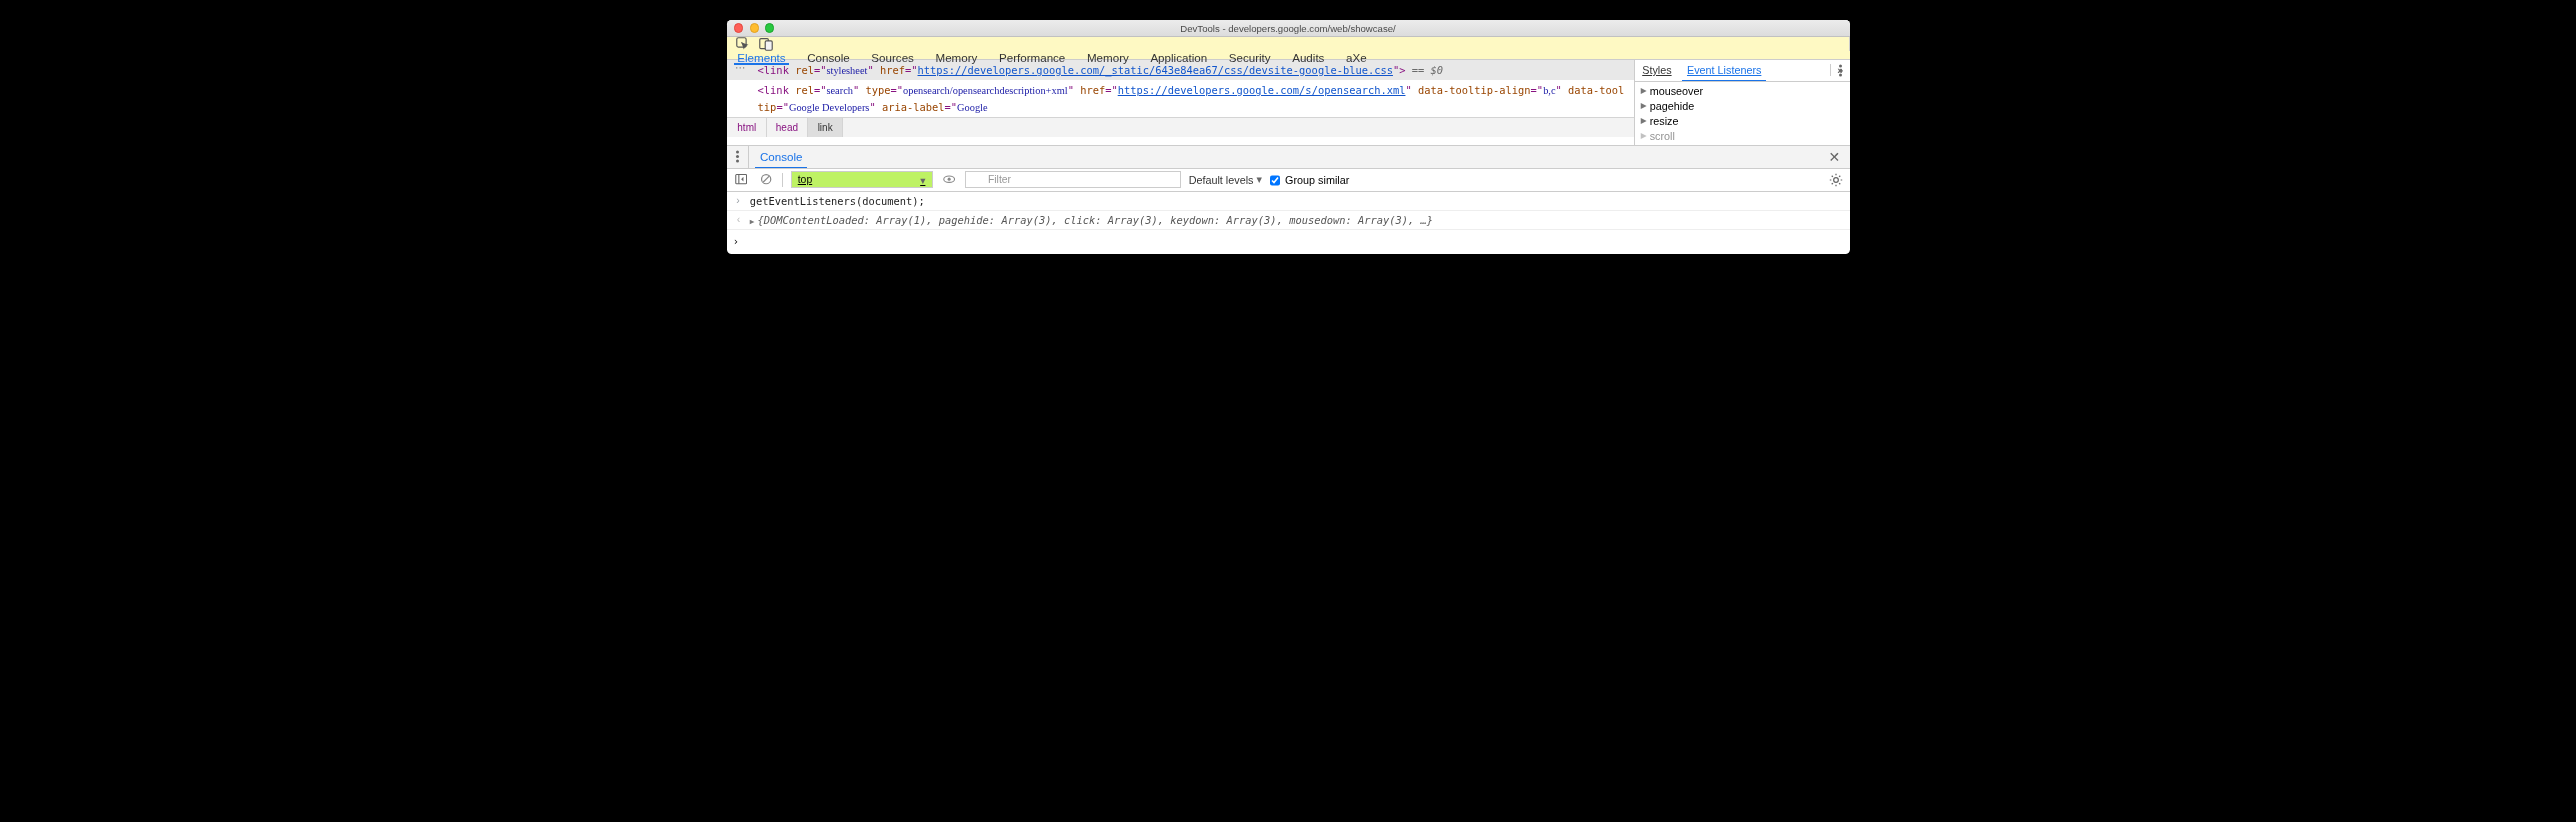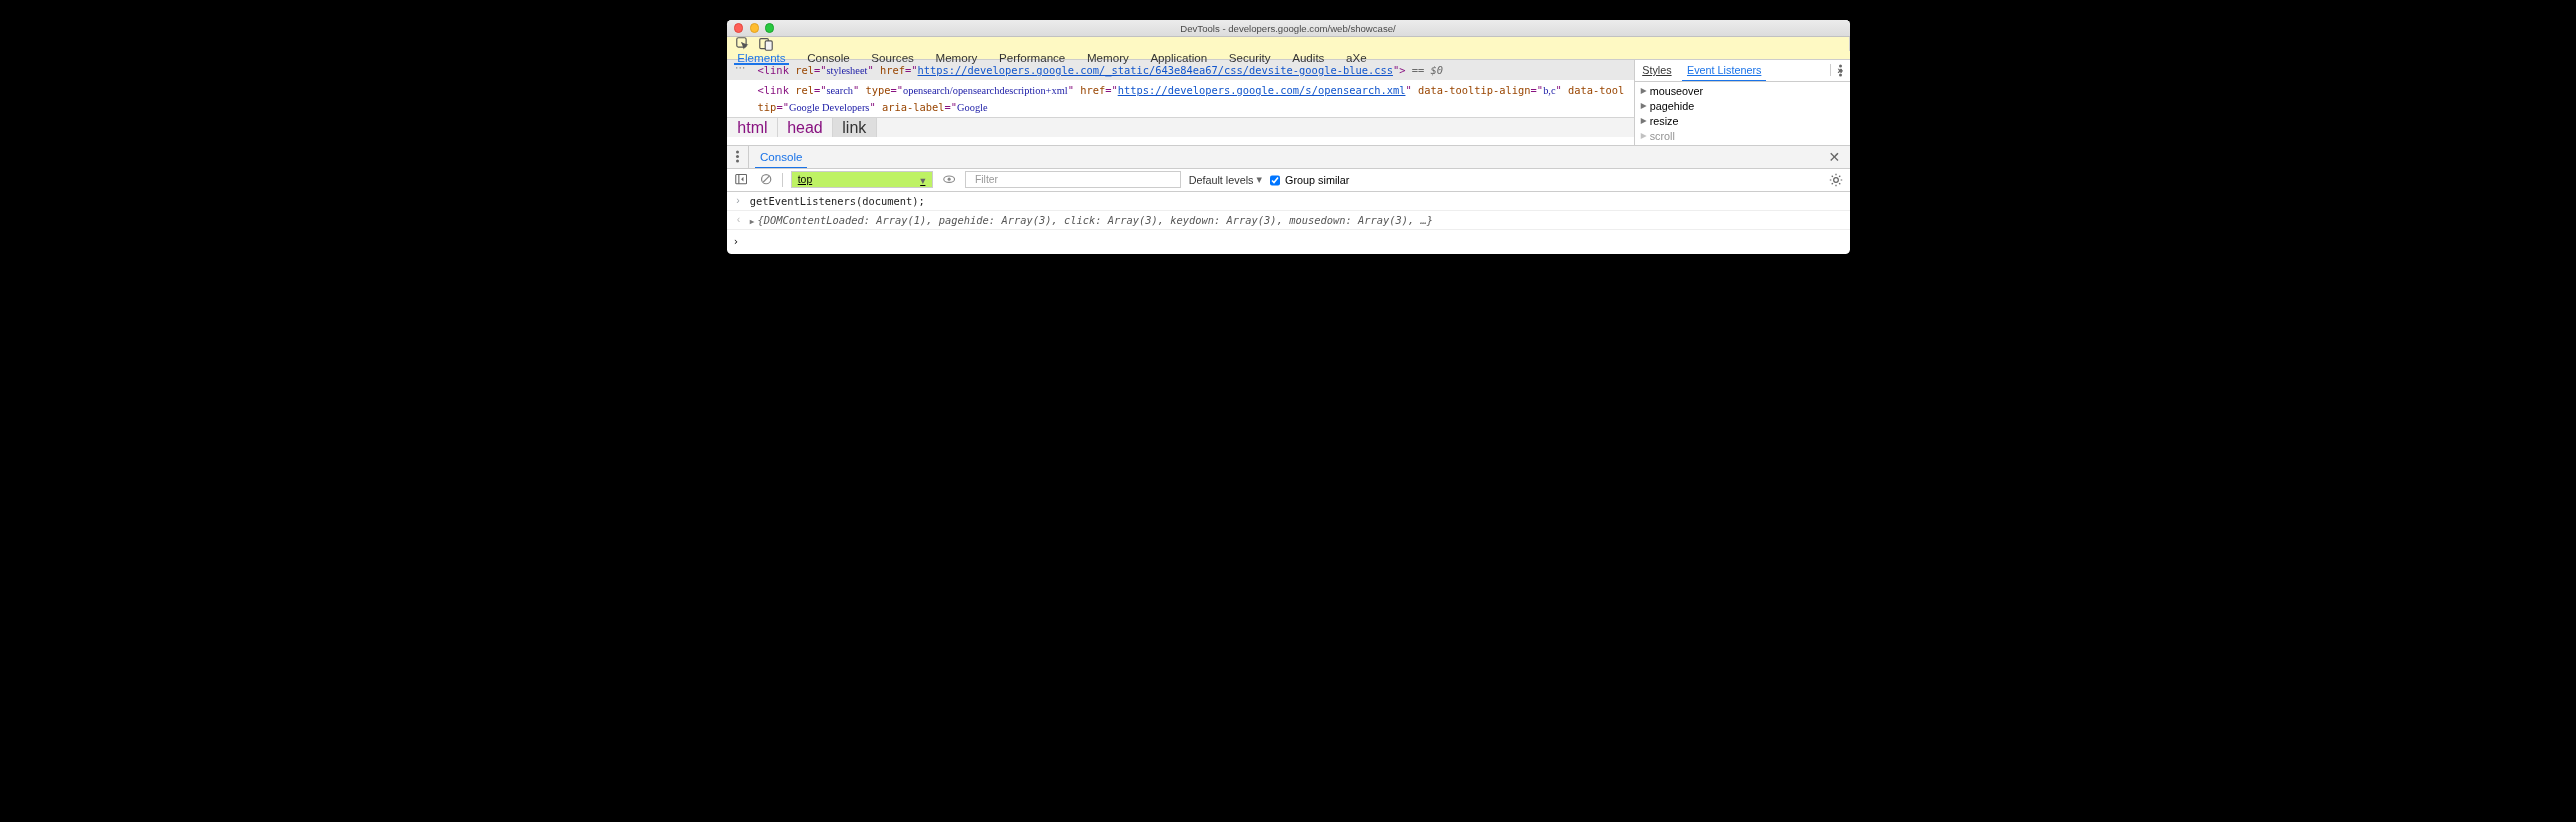--- a/index.html
+++ b/index.html
@@ -93,21 +93,21 @@
   .dom-content { padding: 1.5px 6.2px 1.5px 3.1px; flex: 1; word-break: break-all; }
   .tok-tag { color: #881280; }
   .tok-attr { color: #994500; }
   .tok-val { color: #1a1aa6; font-family: Liberation Serif, serif; }
   .tok-link { color: #1155cc; text-decoration: underline; }
   .tok-punc { color: #881280; }
   .tok-eq0 { color: #6a6a6a; font-style: italic; }
   
   .crumbs {
     height: 20px; background: #f3f3f3; border-top: 0.8px solid #d4d4d4;
-    display: flex; align-items: stretch; font-size: 16px;
+    display: flex; align-items: stretch; font-size: 10px;
     padding-left: 1.5px;
   }
   .crumb {
     padding: 0 9.3px; display: flex; align-items: center; color: #881280;
     border-right: 0.8px solid #d4d4d4;
   }
   .crumb.active { background: #dedede; color: #333; }
   
   .sidebar {
     width: 216px; border-left: 0.8px solid #ccc; display: flex; flex-direction: column;
@@ -136,21 +136,21 @@
     display: flex; align-items: center; gap: 7.7px; padding: 0 6.2px; font-size: 10.8px;
   }
   .cb-btn { width: 17px; height: 17px; display:flex; align-items:center; justify-content:center; color:#666;}
   .cb-sep { width:0.8px; height:14px; background:#ccc;}
   .ctx-select {
     border: 0.8px solid #ccc; background:#bef264; height:17px;
     display:flex; align-items:center; padding: 0 6.2px; gap: 108px; font-size: 10.4px; text-decoration: underline;
   }
   .filter-input {
     border: 0.8px solid #ccc; background:#fff; height:17px;
-    padding: 0 9px; font-size: 10.4px; color:#999; width: 216px;
+    padding: 0 22px; font-size: 10.4px; color:#999; width: 216px;
     display:flex; align-items:center;
   }
   .levels { display:flex; align-items:center; gap: 3.1px; color:#333;}
   .check { display:flex; align-items:flex-end; gap:4.6px;}
   .check input { width:10.8px; height:10.8px;}
   .gear { margin-left:auto; color:#666;}
   
   .console-body { font-family: Menlo, Consolas, monospace; font-size: 10.4px;}
   .crow { display:flex; padding: 3.1px 6.2px; border-bottom: 0.8px solid #eee; gap: 6.2px; align-items:flex-start;}
   .crow .arrow { color:#9aa0a6; width: 10.8px; text-align:center; flex-shrink:0; font-family: -apple-system, sans-serif;}

